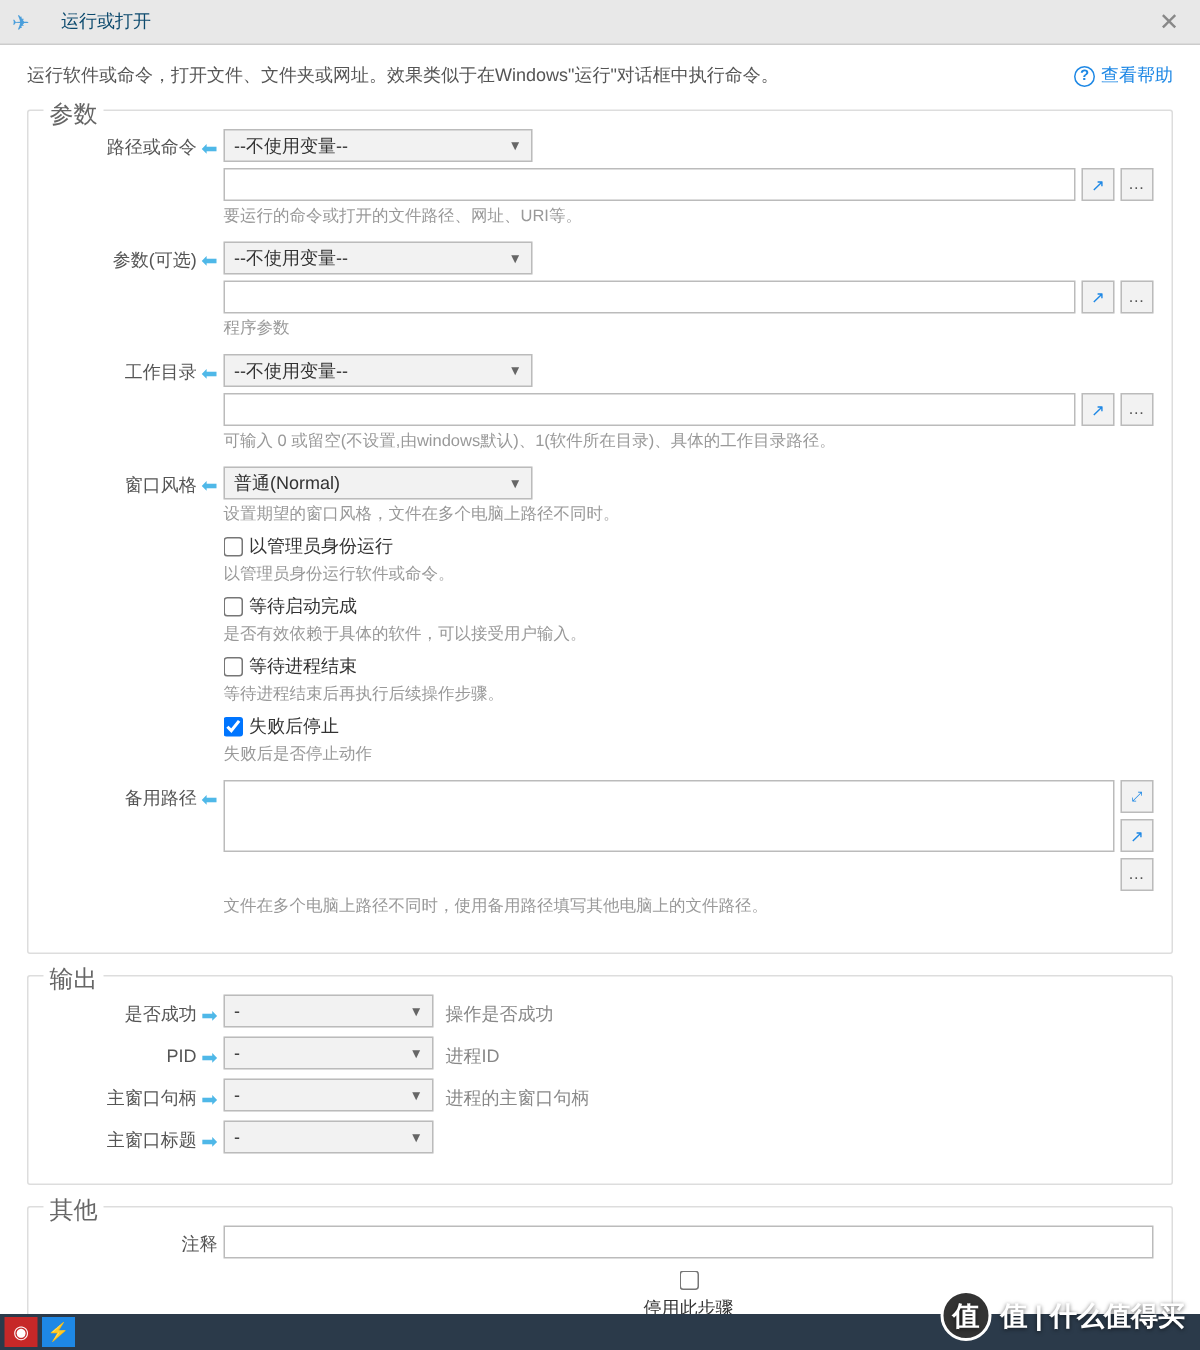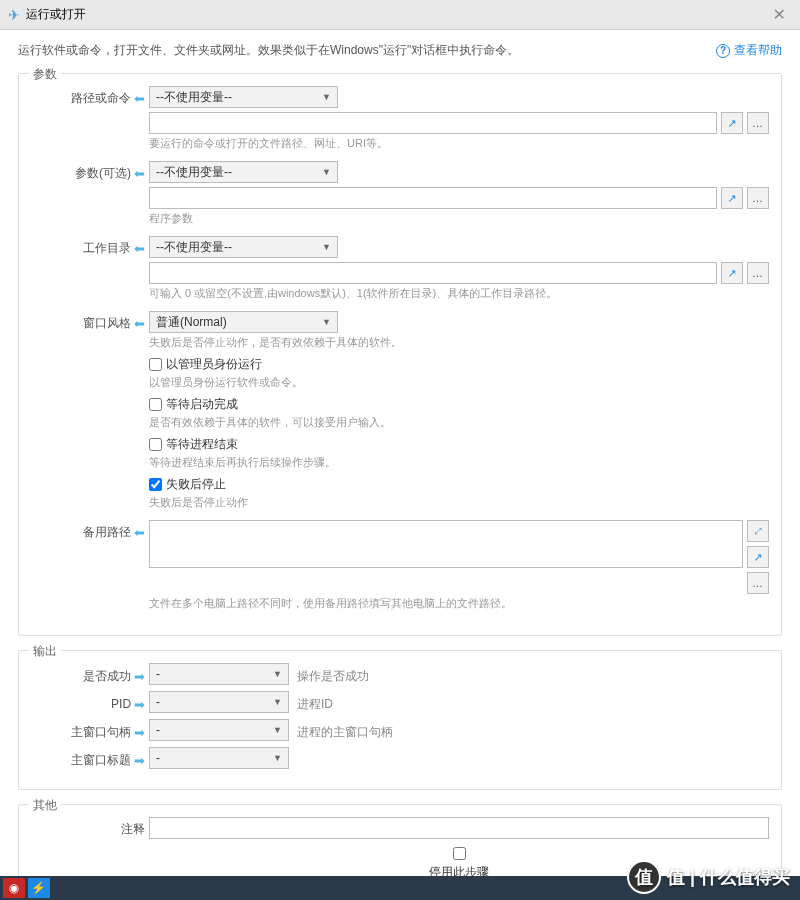--- a/index.html
+++ b/index.html
@@ -1,33 +1,33 @@
 <!DOCTYPE html>
 <html><head>
 <meta charset="utf-8">
 <style>
 * { box-sizing: border-box; margin: 0; padding: 0; }
 body { font-family: "Microsoft YaHei", Arial, sans-serif; font-size: 12px; color: #333; background: #f5f5f5; width: 800px; height: 900px; overflow: hidden; position: relative; }
 .titlebar { height: 30px; background: #e8e8e8; border-bottom: 1px solid #ccc; display: flex; align-items: center; padding: 0 8px; }
 .titlebar .icon { color: #4a9edb; margin-right: 6px; font-size: 14px; }
-.titlebar .title { flex: 1; color: #000000; }
+.titlebar .title { flex: 1; color: #0c4a6e; margin-left: 15px; }
 .titlebar .close { color: #888; font-size: 16px; cursor: pointer; padding: 0 6px; }
 .content { padding: 12px 18px 12px 18px; background: #fff; height: 846px; overflow-y: auto; }
 .desc-row { display: flex; justify-content: space-between; align-items: center; margin-bottom: 14px; }
 .desc { color: #555; }
 .help { color: #1e88e5; display: flex; align-items: center; gap: 4px; cursor: pointer; }
 .help-icon { width: 14px; height: 14px; border: 1.5px solid #1e88e5; border-radius: 50%; display: inline-flex; align-items: center; justify-content: center; font-size: 10px; font-weight: bold; }
 .fieldset { border: 1px solid #ddd; border-radius: 2px; padding: 12px 12px 14px 12px; margin-bottom: 14px; position: relative; }
-.legend { position: absolute; top: -8px; left: 10px; background: #fff; padding: 0 4px; color: #666; font-size: 12px; }
+.legend { position: absolute; top: -8px; left: 10px; background: #fff; padding: 0 4px; color: #666; font-size: 16px; }
 .row { display: flex; align-items: flex-start; margin-bottom: 4px; }
 .label-col { width: 118px; text-align: right; padding-right: 4px; padding-top: 4px; color: #555; display: flex; justify-content: flex-end; align-items: center; gap: 3px; }
 .arrow-in { color: #4fb8e8; font-size: 13px; }
 .arrow-out { color: #4fb8e8; font-size: 13px; }
 .field-col { flex: 1; }
-.combo { display: flex; align-items: center; border: 1px solid #bbb; background: #f2f2f2; height: 22px; padding: 0 6px; width: 189px; cursor: pointer; justify-content: space-between; }
+.combo { display: flex; align-items: center; border: 1px solid #bbb; background: #f2f2f2; height: 22px; padding: 0 6px; width: 206px; cursor: pointer; justify-content: space-between; }
 .combo .chev { font-size: 9px; color: #666; }
 .hint { color: #999; font-size: 11px; margin-top: 2px; margin-bottom: 6px; }
 .input-row { display: flex; align-items: center; gap: 4px; margin-top: 4px; }
 .text-input { flex: 1; height: 22px; border: 1px solid #bbb; padding: 0 4px; background: #fff; }
 .icon-btn { width: 22px; height: 22px; border: 1px solid #bbb; background: #f2f2f2; display: flex; align-items: center; justify-content: center; font-size: 11px; color: #1e88e5; cursor: pointer; }
 .icon-btn.dots { color: #555; letter-spacing: 1px; }
 .check-row { display: flex; align-items: center; gap: 4px; margin-top: 4px; }
 .check-row input { width: 13px; height: 13px; }
 .textarea-row { display: flex; align-items: flex-start; gap: 4px; }
 .textarea { flex: 1; height: 48px; border: 1px solid #bbb; background: #fff; resize: none; }
@@ -124,21 +124,21 @@
     <div class="row">
       <div class="label-col">
           <span>窗口风格</span>
           <span class="arrow-in">⬅</span>
         </div>
       <div class="field-col">
         <div class="combo">
             <span>普通(Normal)</span>
             <span class="chev">▼</span>
           </div>
-        <div class="hint">失败后是否停止动作，是否有效依赖于具体的软件。</div>
+        <div class="hint">设置期望的窗口风格，文件在多个电脑上路径不同时。</div>
 
         <div class="check-row">
             <input type="checkbox" style="">
             <span>以管理员身份运行</span>
           </div>
         <div class="hint">以管理员身份运行软件或命令。</div>
 
         <div class="check-row">
             <input type="checkbox" style="">
             <span>等待启动完成</span>

